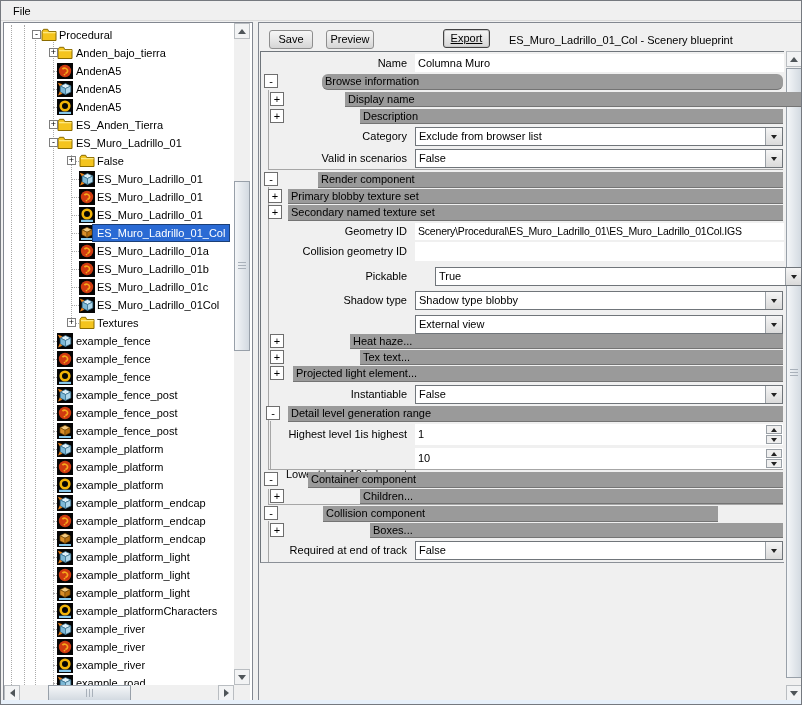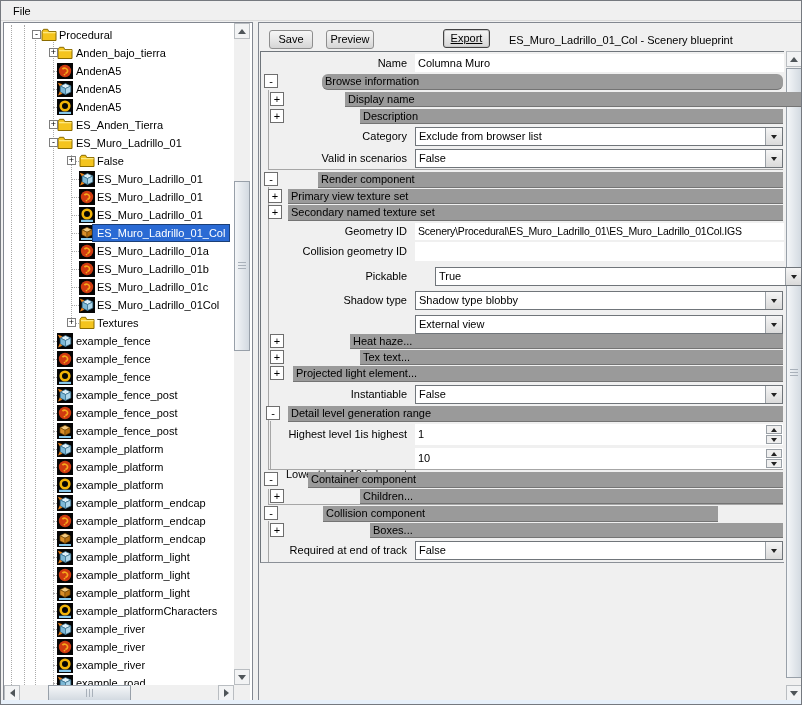--- a/index.html
+++ b/index.html
@@ -581,21 +581,21 @@
         <div class="glabel" style="top: 97px; height: 19px; line-height: 19px;">Valid in scenarios</div>
         <div class="combo" style="top: 97px;">
           <span class="combo-val">False</span>
           <span class="combo-btn">
             <i class="tri sm down"></i>
           </span>
         </div>
         <div class="gexp" style="left: 3px; top: 120px;">-</div>
         <div class="gbar" style="left: 57px; top: 120px; width: 465px; height: 16px; line-height: 15px;">Render component</div>
         <div class="gexp" style="left: 7px; top: 137px;">+</div>
-        <div class="gbar" style="left: 27px; top: 137px; width: 495px; height: 15px; line-height: 14px;">Primary view texture set</div>
+        <div class="gbar" style="left: 27px; top: 137px; width: 495px; height: 15px; line-height: 14px;">Primary blobby texture set</div>
         <div class="gexp" style="left: 7px; top: 153px;">+</div>
         <div class="gbar" style="left: 27px; top: 153px; width: 495px; height: 16px; line-height: 15px;">Secondary named texture set</div>
         <div class="glabel" style="top: 171px; height: 17px; line-height: 17px;">Geometry ID</div>
         <div class="gfield tight" style="top: 171px; height: 17px; line-height: 17px;">Scenery\Procedural\ES_Muro_Ladrillo_01\ES_Muro_Ladrillo_01Col.IGS</div>
         <div class="glabel" style="top: 190px; height: 19px; line-height: 19px;">Collision geometry ID</div>
         <div class="gfield" style="top: 190px; height: 19px; line-height: 19px;"></div>
         <div class="glabel" style="top: 215px; height: 19px; line-height: 19px;">Pickable</div>
         <div class="combo" style="top: 215px; margin-left: 20px;">
           <span class="combo-val">True</span>
           <span class="combo-btn">

